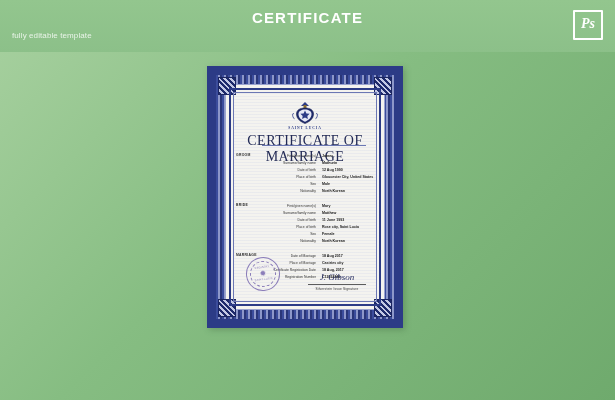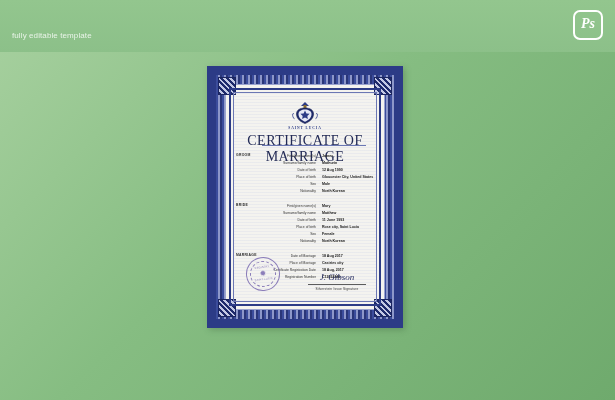--- a/index.html
+++ b/index.html
@@ -57,21 +57,21 @@
     font-weight: bold;
     letter-spacing: 1.2px;
   }
   .ps-badge {
     position: absolute;
     right: 12px;
     top: 10px;
     width: 26px;
     height: 26px;
     border: 2px solid #ffffff;
-    border-radius: 7px;
+    border-radius: 1px;
     color: #ffffff;
     font-size: 14px;
     font-weight: bold;
     font-style: italic;
     line-height: 24px;
     text-align: center;
     font-family: "Liberation Serif", serif;
   }
   
   .sheet-shadow {
@@ -296,20 +296,21 @@
     letter-spacing: 0.2px;
   }
 </style>
 </head>
 <body>
 
 <div class="page">
 
   <div class="header">
     <div class="brand-sub">fully editable template</div>
+    <div class="title">CERTIFICATE</div>
     <div class="ps-badge">Ps</div>
   </div>
 
   <div class="sheet-shadow"></div>
   <div class="sheet"></div>
 
   <div class="ornate">
     <div class="ornate-inner"></div>
     <div class="corner c-tl"></div>
     <div class="corner c-tr"></div>

